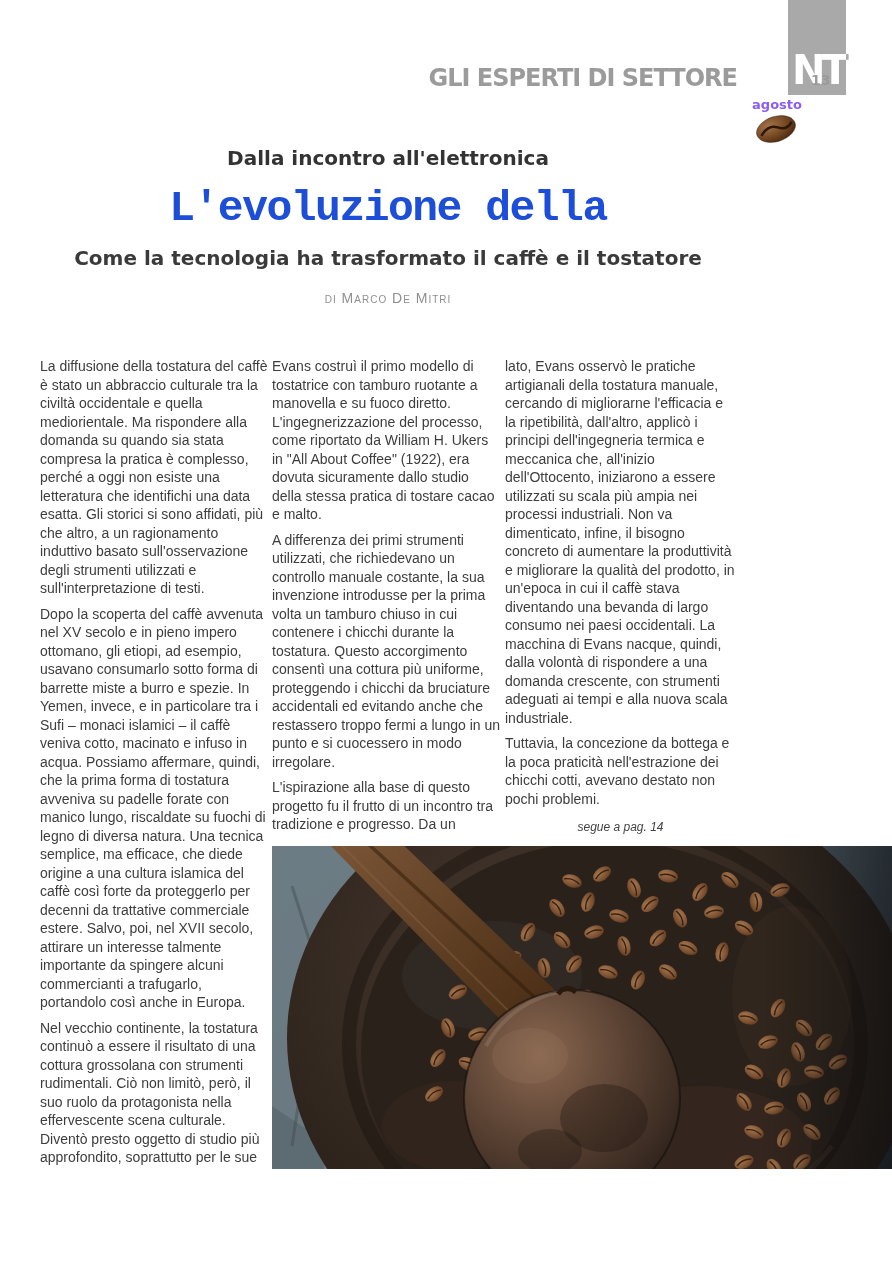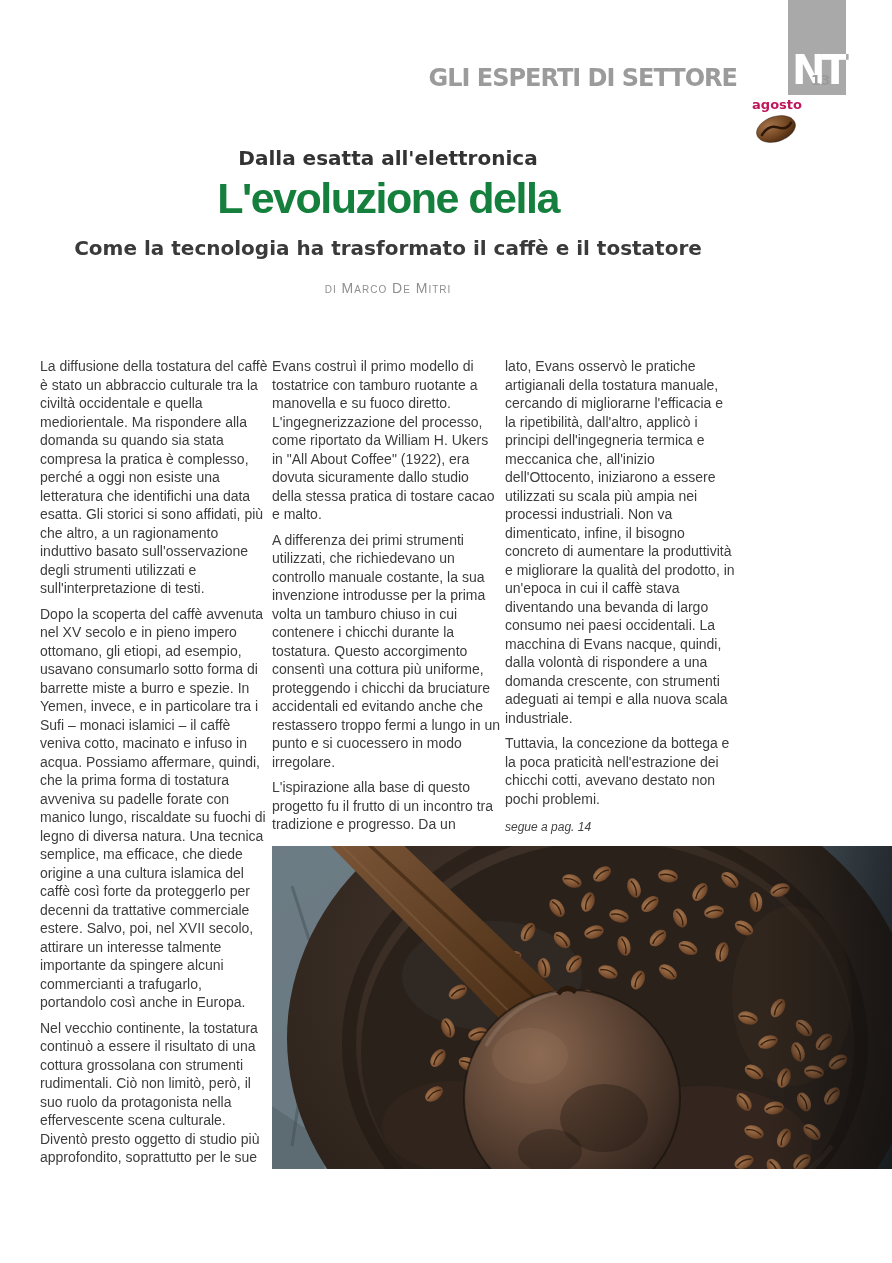--- a/index.html
+++ b/index.html
@@ -11,41 +11,41 @@
     color:#9b9b9b;letter-spacing:-1px;white-space:nowrap;}
   .nt-wrap{position:absolute;left:748px;top:0;width:58px;height:112px;margin-left:40px;}
   .nt-gray,.nt-white{position:absolute;left:4px;top:50px;line-height:1;
     font-family:"DejaVu Sans",sans-serif;font-weight:800;font-size:40px;letter-spacing:-4px;}
   .nt-gray{color:#a9a9a9;}
   .nt-box{position:absolute;left:0;top:0;width:58px;height:95px;background:#a9a9a9;overflow:hidden;}
   .nt-white{color:#ffffff;}
   .page-num{position:absolute;left:811px;top:72px;
     font-family:"DejaVu Sans",sans-serif;font-weight:800;font-size:14px;color:#9b9b9b;}
   .month{position:absolute;left:748px;top:97px;width:58px;text-align:center;
-    font-family:"DejaVu Sans",sans-serif;font-weight:800;font-size:13px;color:#be185d;}
+    font-family:"DejaVu Sans",sans-serif;font-weight:800;font-size:13px;color:#8b5cf6;}
   .bean-icon{position:absolute;left:753px;top:112px;width:46px;height:34px;}
   
   .title-block{position:absolute;left:40px;top:146px;width:696px;text-align:center;}
   .kicker{font-family:"DejaVu Sans",sans-serif;font-weight:800;font-size:20px;color:#333;}
-  .headline{margin-top:6px;font-family:Liberation Sans, sans-serif;font-weight:800;
-    font-size:43px;line-height:45px;color:#15803d;letter-spacing:-1.5px;}
+  .headline{margin-top:16px;font-family:Liberation Mono, monospace;font-weight:800;
+    font-size:43px;line-height:45px;color:#1d4ed8;letter-spacing:-1.5px;}
   .subtitle{margin-top:15px;font-family:"DejaVu Sans",sans-serif;font-weight:800;
     font-size:20px;color:#3a3a3a;}
   .byline{margin-top:20px;font-size:14px;font-variant:small-caps;
     color:#8f8f8f;letter-spacing:1px;}
   
   .col{position:absolute;top:357px;width:228px;font-size:14px;line-height:18.5px;
     color:#3d3d3d;}
   .col p{margin:0 0 7px 0;}
   .col h2{margin:14px 0 8px 0;font-family:"DejaVu Sans",sans-serif;font-weight:800;
     font-size:20px;color:#141414;letter-spacing:-0.5px;}
   .col1{left:40px;}
   .col2{left:272px;}
   .col3{left:505px;width:231px;}
-  .continuation{position:absolute;left:505px;top:820px;width:231px;text-align:left;
+  .continuation{position:absolute;left:505px;top:820px;width:231px;text-align:center;
     font-style:italic;font-size:12px;color:#444;}
   
   .photo{position:absolute;left:272px;top:846px;width:620px;height:378px;display:block;}
 </style>
 </head>
 <body>
 
 <div class="page">
 
   <div class="section-label">GLI ESPERTI DI SETTORE</div>
@@ -69,21 +69,21 @@
       </radialGradient>
     </defs>
     <g transform="translate(23,17) rotate(-18)">
       <ellipse rx="20" ry="12.5" fill="url(#hb)"></ellipse>
       <path d="M-16,2 Q-6,-7 2,-1 Q10,5 17,-2" fill="none" stroke="#2c1708" stroke-width="2.4"></path>
       <ellipse rx="20" ry="12.5" fill="none" stroke="#24130a" stroke-width="0.8" opacity="0.5"></ellipse>
     </g>
   </svg>
 
   <div class="title-block">
-    <div class="kicker">Dalla esatta all'elettronica</div>
+    <div class="kicker">Dalla incontro all'elettronica</div>
     <div class="headline">
       <div>L'evoluzione della</div>
     </div>
     <div class="subtitle">Come la tecnologia ha trasformato il caffè e il tostatore</div>
     <div class="byline">di Marco De Mitri</div>
   </div>
 
   <div class="col col1">
     <p>La diffusione della tostatura del caffè è stato un abbraccio culturale tra la civiltà occidentale e quella mediorientale. Ma rispondere alla domanda su quando sia stata compresa la pratica è complesso, perché a oggi non esiste una letteratura che identifichi una data esatta. Gli storici si sono affidati, più che altro, a un ragionamento induttivo basato sull'osservazione degli strumenti utilizzati e sull'interpretazione di testi.</p>
     <p>Dopo la scoperta del caffè avvenuta nel XV secolo e in pieno impero ottomano, gli etiopi, ad esempio, usavano consumarlo sotto forma di barrette miste a burro e spezie. In Yemen, invece, e in particolare tra i Sufi – monaci islamici – il caffè veniva cotto, macinato e infuso in acqua. Possiamo affermare, quindi, che la prima forma di tostatura avveniva su padelle forate con manico lungo, riscaldate su fuochi di legno di diversa natura. Una tecnica semplice, ma efficace, che diede origine a una cultura islamica del caffè così forte da proteggerlo per decenni da trattative commerciale estere. Salvo, poi, nel XVII secolo, attirare un interesse talmente importante da spingere alcuni commercianti a trafugarlo, portandolo così anche in Europa.</p>

